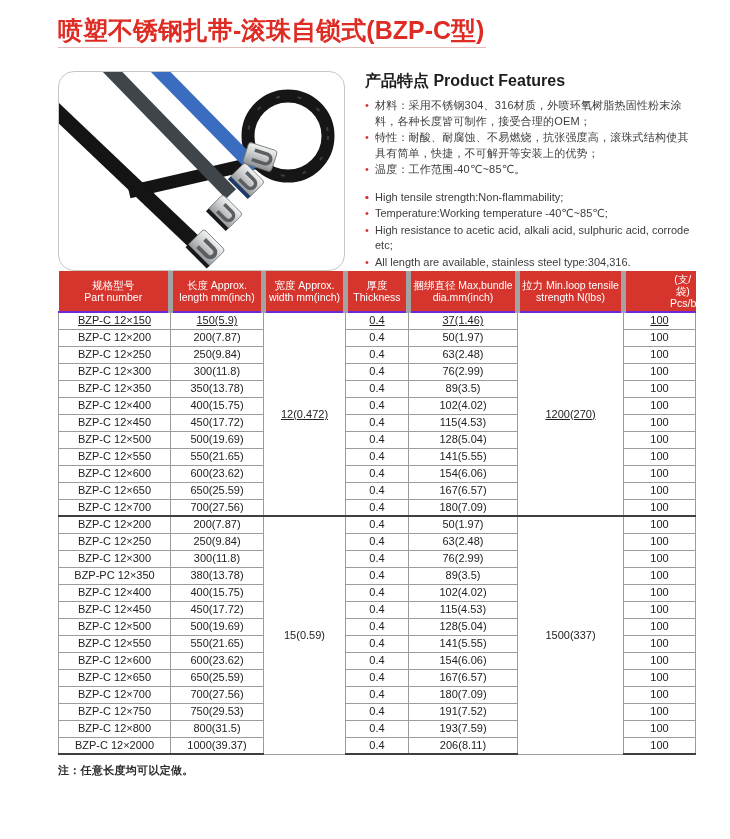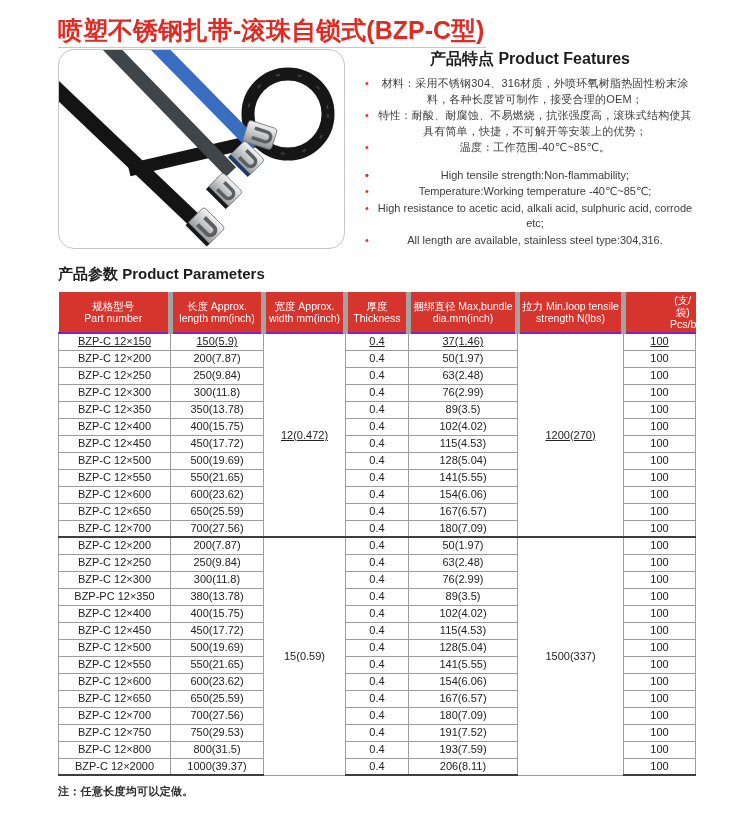--- a/index.html
+++ b/index.html
@@ -9,21 +9,21 @@
     font-family: "Liberation Sans", "DejaVu Sans", sans-serif; color: #333;
   }
   .page { padding: 18px 35px 0 58px; }
 
   
   .title-cn { font-size: 25px; font-weight: bold; color: #de2b23; line-height: 24px; margin: 0; }
   .title-en { font-size: 12px; color: #de3b33; line-height: 15px; margin-top: 2px; }
   .title-rule { height: 1px; width: 428px; background: #e3bcb9; margin-top: 5px; }
 
   
-  .top-row { display: flex; margin-top: 1px; text-align: center; }
+  .top-row { display: flex; margin-top: 23px; }
   .image-card {
     width: 287px; height: 200px; flex: none; background: #fff;
     border: 1px solid #c6c6c6; border-radius: 16px; overflow: hidden;
   }
   .features { flex: 1; padding-left: 20px; padding-top: 0; }
   .features h2 { font-size: 16px; font-weight: 600; color: #1d1d1d; margin: 0 0 7px 0; line-height: 20px; }
   .features ul { list-style: none; margin: 0; padding: 0; }
   .features li { position: relative; padding-left: 10px; font-size: 11px; line-height: 15.5px; color: #3c3c3c; margin-bottom: 1px; }
   .features li .dot { position: absolute; left: 0; top: 0; color: #d7312b; font-size: 11px; }
   .features .group-cn { margin-bottom: 12px; }
@@ -114,21 +114,20 @@
       <ul class="group-en" id="features-en">
           <li><span class="dot">•</span></li>
           <li><span class="dot">•</span><span>High tensile strength:Non-flammability;</span></li>
           <li><span class="dot">•</span><span>Temperature:Working temperature -40℃~85℃;</span></li>
           <li><span class="dot">•</span><span>High resistance to acetic acid, alkali acid, sulphuric acid, corrode etc;</span></li>
           <li><span class="dot">•</span><span>All length are available, stainless steel type:304,316.</span></li>
         </ul>
     </div>
   </div>
 
-  <h2 class="params-heading">产品参数 Product Parameters</h2>
 
   <table class="params">
     <colgroup id="params-colgroup">
         <col style="width: 112px;">
         <col style="width: 93px;">
         <col style="width: 82px;">
         <col style="width: 63px;">
         <col style="width: 109px;">
         <col style="width: 106px;">
         <col style="width: 72px;">

